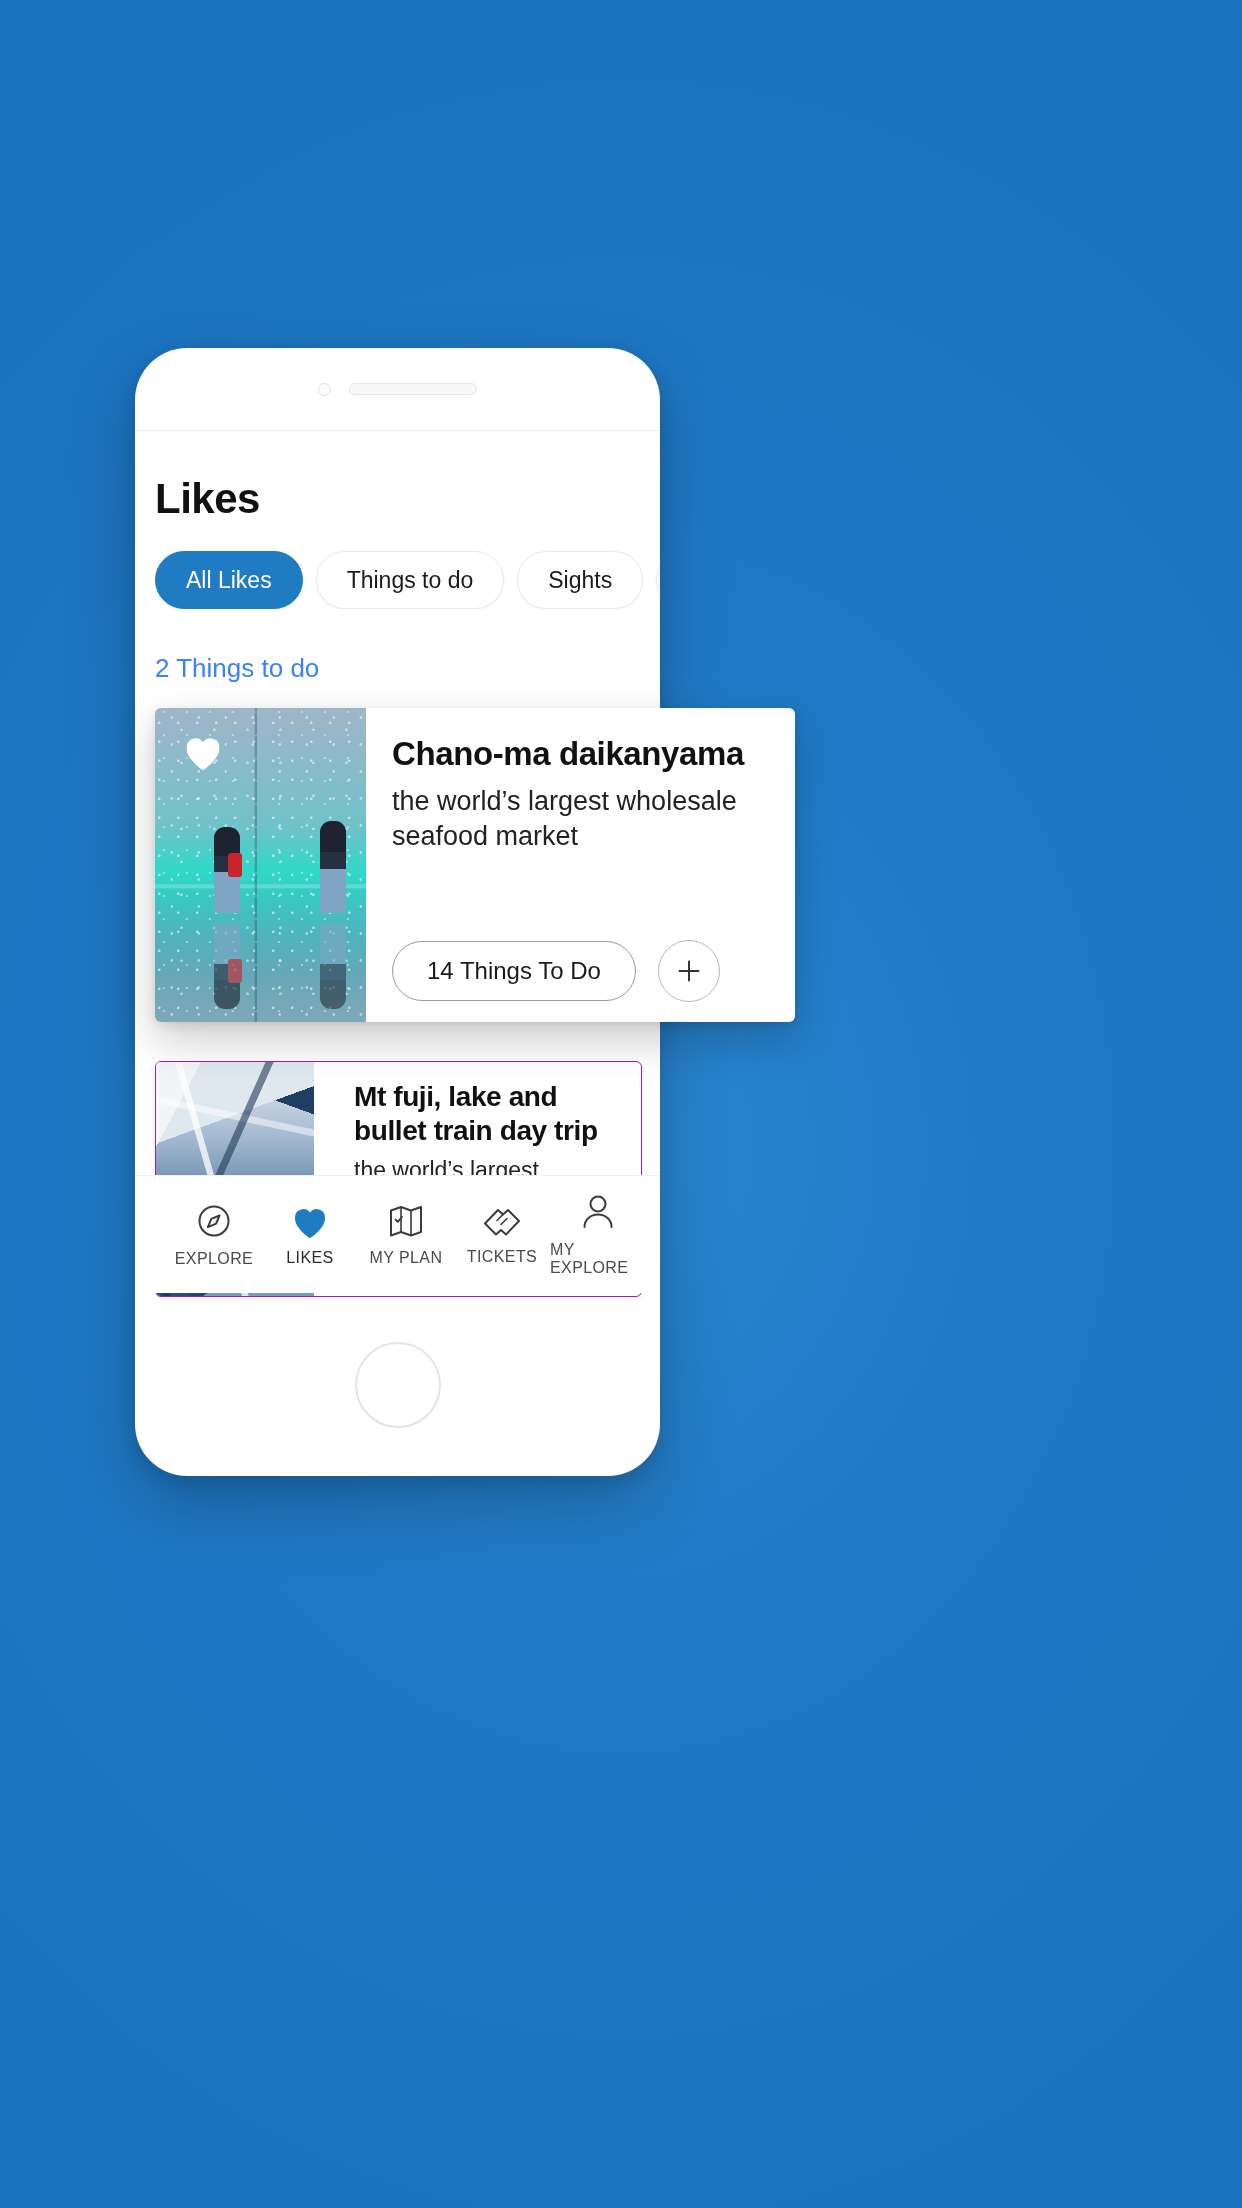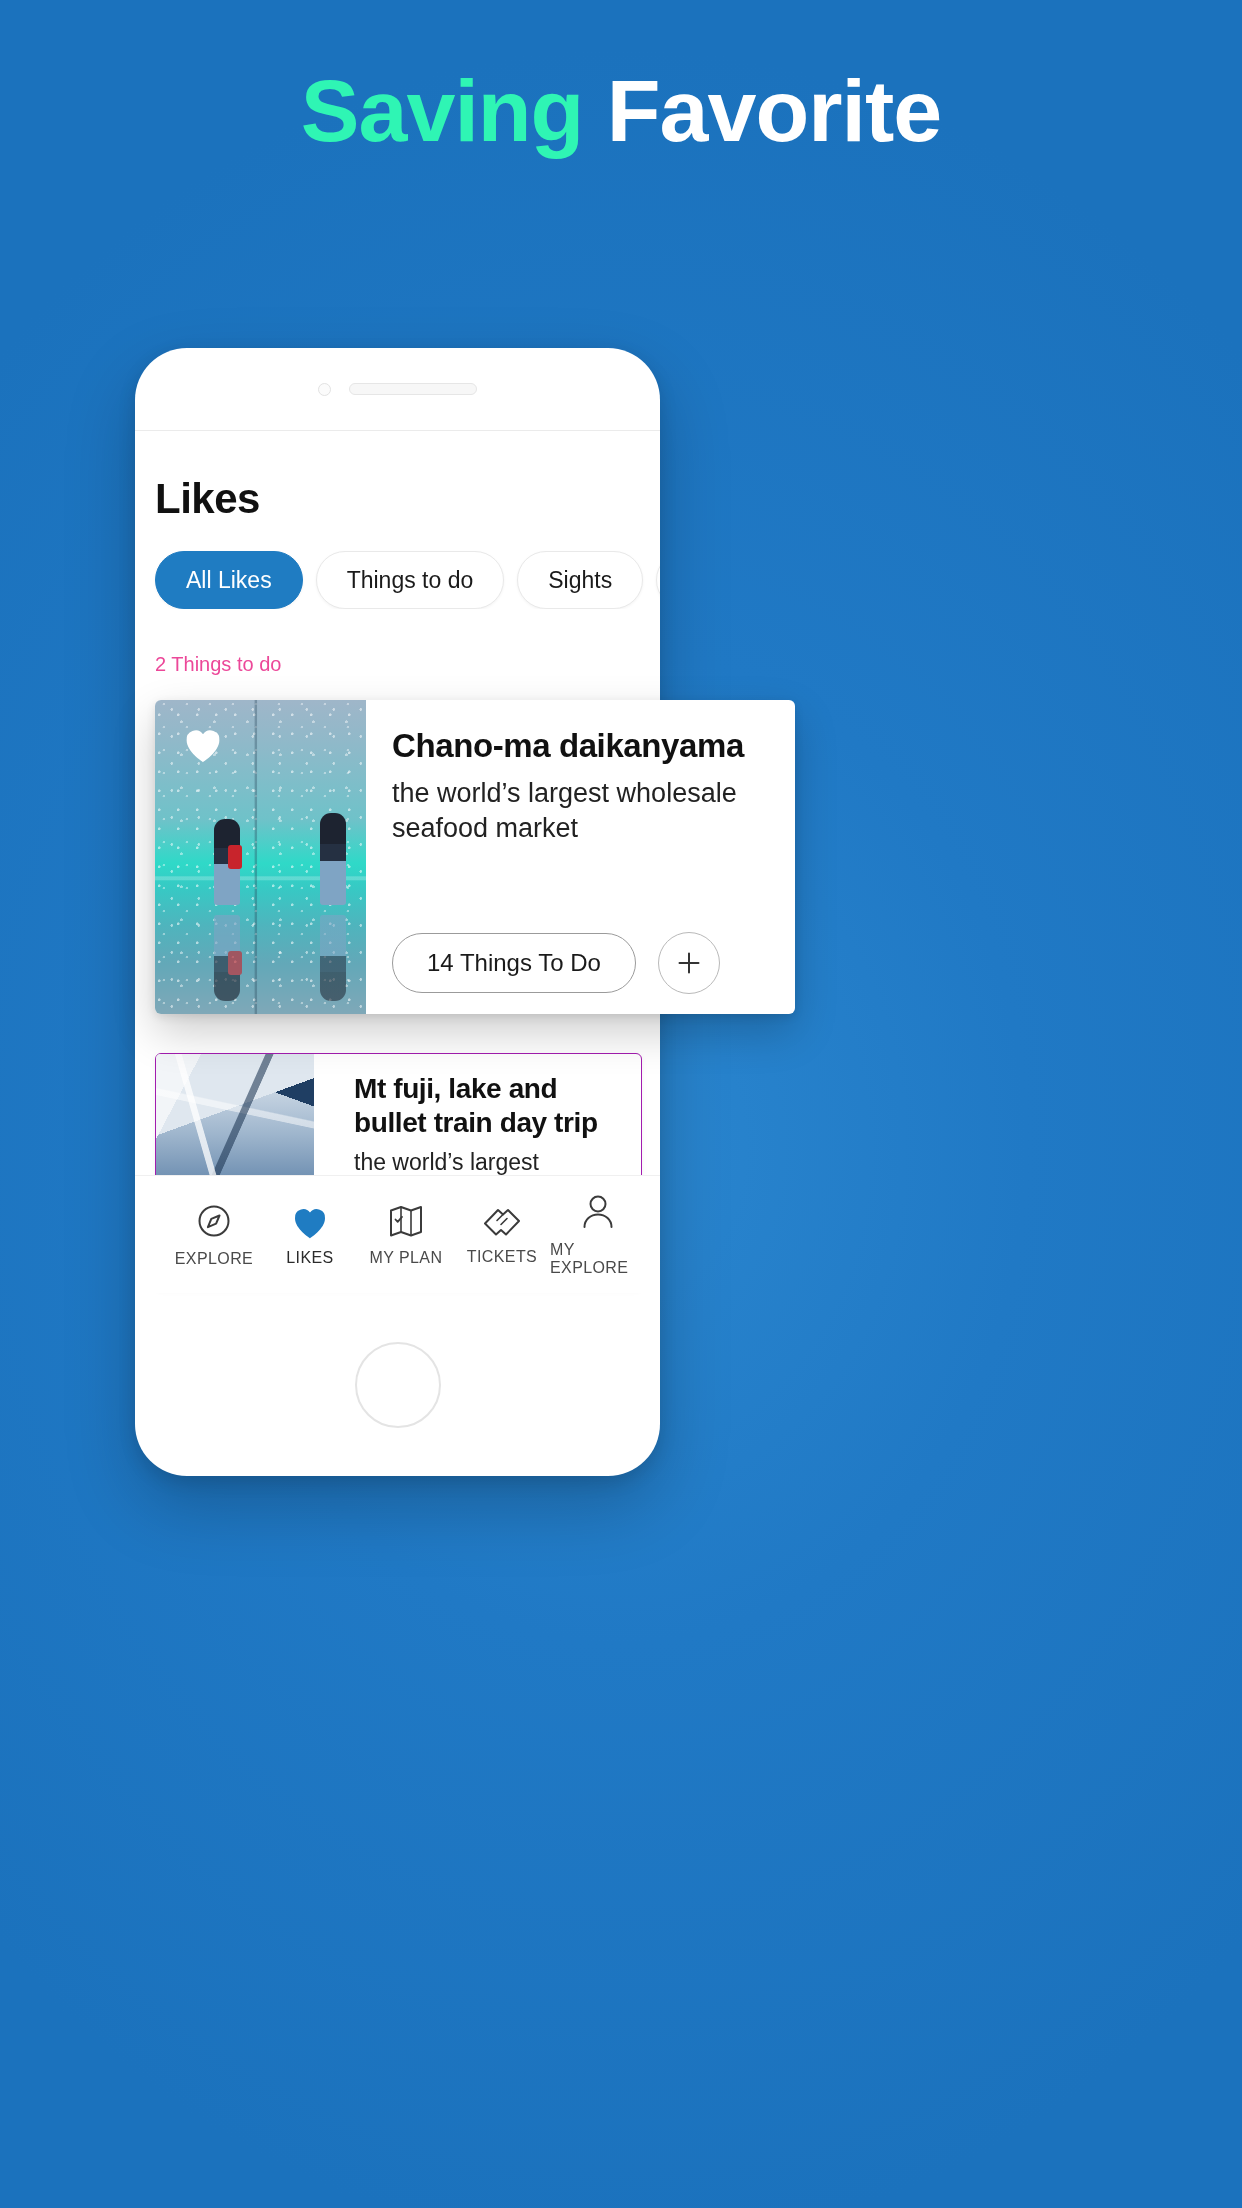--- a/index.html
+++ b/index.html
@@ -99,22 +99,22 @@
     color: #1a1a1a;
     box-shadow: 0 1px 3px rgba(0,0,0,0.05);
   }
   .chip.active {
     background: #1f7cc2;
     border-color: #1f7cc2;
     color: #ffffff;
   }
 
   .section-count {
-    font-size: 20px;
-    color: #ec4899;
+    font-size: 26px;
+    color: #3b82f6;
     padding: 44px 0 0 20px;
   }
 
   
   .card-wrap { position: relative; margin-top: 24px; }
 
   .card {
     display: flex;
     background: #ffffff;
     border-radius: 6px;
@@ -301,24 +301,20 @@
     width: 86px; height: 86px;
     border-radius: 50%;
     border: 2px solid #e4e4e4;
     background: #ffffff;
   }
 </style>
 </head>
 <body>
 
 <div class="headline">
-  <div>
-    <span class="accent">Saving</span>
-    <span>Favorite</span>
-  </div>
 </div>
 
 <div class="phone">
 
   <div class="phone-top">
     <span class="cam-dot"></span>
     <span class="speaker"></span>
   </div>
   <div class="top-divider"></div>
 

